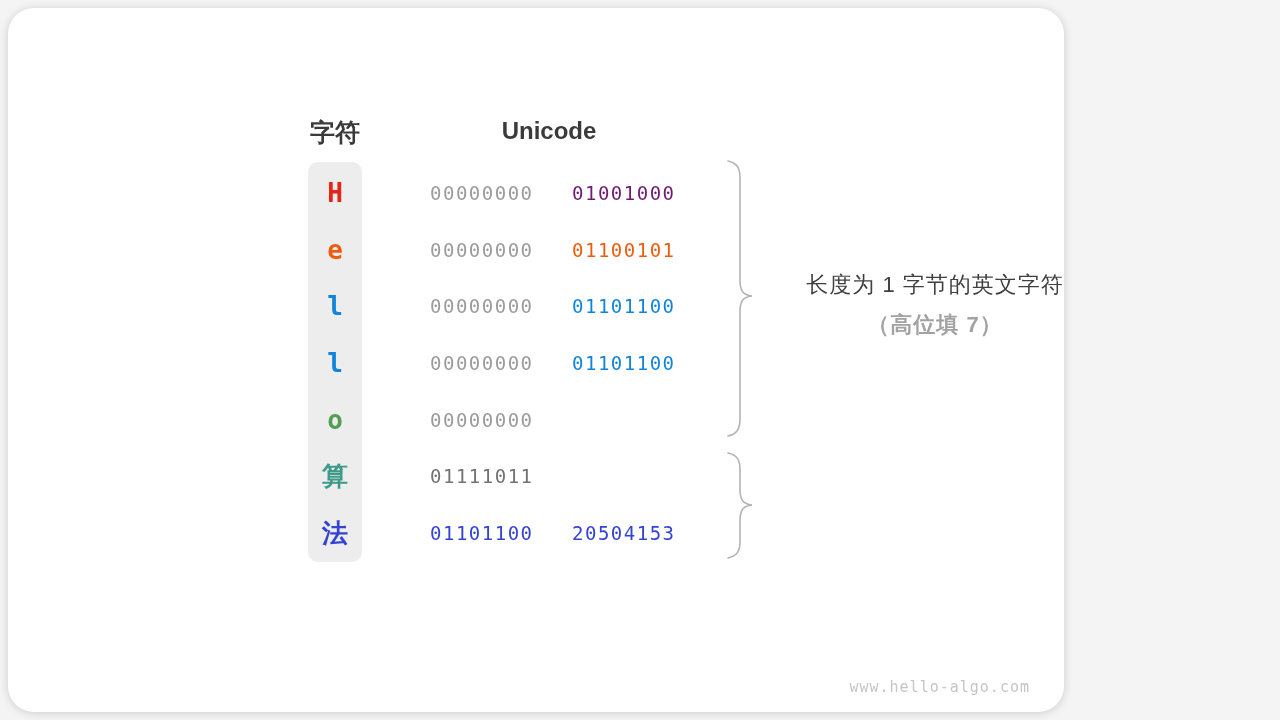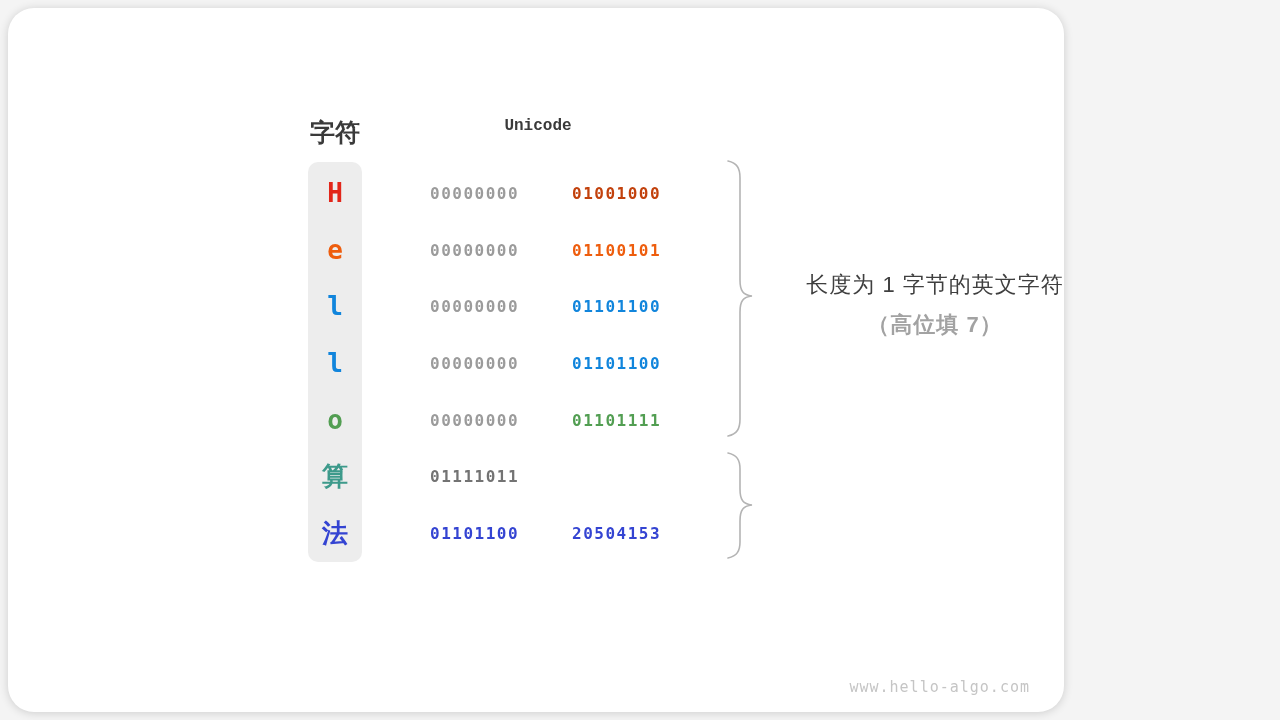--- a/index.html
+++ b/index.html
@@ -13,39 +13,39 @@
     position: absolute; left: 8px; top: 8px; right: 8px; bottom: 8px;
     background: #ffffff; border-radius: 26px;
     box-shadow: 0 1px 10px rgba(0,0,0,0.16);
   }
   .hdr {
     position: absolute; font-weight: bold; color: #3a3a3a;
     text-align: center;
   }
   #hdr-char { left: 300px; top: 116px; width: 70px; font-size: 25px; }
   #hdr-unicode {
-    left: 413px; top: 117px; width: 250px; font-size: 16px;
-    font-family: Liberation Mono, monospace;
+    left: 424px; top: 117px; width: 250px; font-size: 24px;
+    font-family: Liberation Sans, sans-serif;
   }
   #char-col-bg {
     position: absolute; left: 308px; top: 162px; width: 54px; height: 400px;
     background: #ededed; border-radius: 10px;
   }
   .row { position: absolute; left: 0; height: 56px; width: 760px; }
   .char-cell {
     position: absolute; left: 308px; width: 54px; top: 0; height: 56px;
     display: flex; align-items: center; justify-content: center;
     font-family: "DejaVu Sans Mono", "Liberation Mono", monospace;
     font-weight: bold; font-size: 26px;
   }
   .byte {
     position: absolute; top: 0; height: 56px;
     display: flex; align-items: center;
     font-family: "DejaVu Sans Mono", "Liberation Mono", monospace;
-    font-weight: bold; font-size: 16px; letter-spacing: 1.5px;
+    font-weight: normal; font-size: 19px; letter-spacing: 1.5px;
   }
   .b1 { left: 430px; }
   .b2 { left: 572px; }
   #braces { position: absolute; left: 0; top: 0; width: 1280px; height: 720px; }
   .ann {
     position: absolute; left: 765px; width: 340px; text-align: center;
     color: #3f3f3f; font-size: 22px; letter-spacing: 1px;
   }
   #ann-1 { top: 270px; }
   #ann-2 { top: 488px; }
@@ -65,41 +65,40 @@
   <div class="card"></div>
 
   <div class="hdr" id="hdr-char">字符</div>
   <div class="hdr" id="hdr-unicode">Unicode</div>
 
   <div id="char-col-bg"></div>
 
   <div class="row" style="top:165px">
     <span class="char-cell" style="color: rgb(226, 38, 26);">H</span>
     <span class="byte b1" style="color: rgb(155, 155, 155);">00000000</span>
-    <span class="byte b2" style="color: #c2410c; text-align: center;">01001000</span>
+    <span class="byte b2" style="color: #701a75; text-align: center;">01001000</span>
   </div>
   <div class="row" style="top:222px">
     <span class="char-cell" style="color: rgb(238, 93, 13);">e</span>
     <span class="byte b1" style="color: rgb(155, 155, 155);">00000000</span>
     <span class="byte b2" style="color: rgb(238, 93, 13);">01100101</span>
   </div>
   <div class="row" style="top:278px">
     <span class="char-cell" style="color: rgb(17, 133, 220);">l</span>
     <span class="byte b1" style="color: rgb(155, 155, 155);">00000000</span>
     <span class="byte b2" style="color: rgb(17, 133, 220);">01101100</span>
   </div>
   <div class="row" style="top:335px">
     <span class="char-cell" style="color: rgb(17, 133, 220);">l</span>
     <span class="byte b1" style="color: rgb(155, 155, 155);">00000000</span>
     <span class="byte b2" style="color: rgb(17, 133, 220);">01101100</span>
   </div>
   <div class="row" style="top:392px">
     <span class="char-cell" style="color: rgb(82, 158, 82);">o</span>
     <span class="byte b1" style="color: rgb(155, 155, 155);">00000000</span>
-    <span class="byte b2" style="color: rgb(82, 158, 82);">01101111</span>
   </div>
   <div class="row" style="top:448px">
     <span class="char-cell" style="color: rgb(61, 154, 139);">算</span>
     <span class="byte b1" style="color: #737373;">01111011</span>
   </div>
   <div class="row" style="top:505px">
     <span class="char-cell" style="color: rgb(52, 68, 210);">法</span>
     <span class="byte b1" style="color: rgb(52, 68, 210);">01101100</span>
     <span class="byte b2" style="color: rgb(52, 68, 210);">20504153</span>
   </div>

